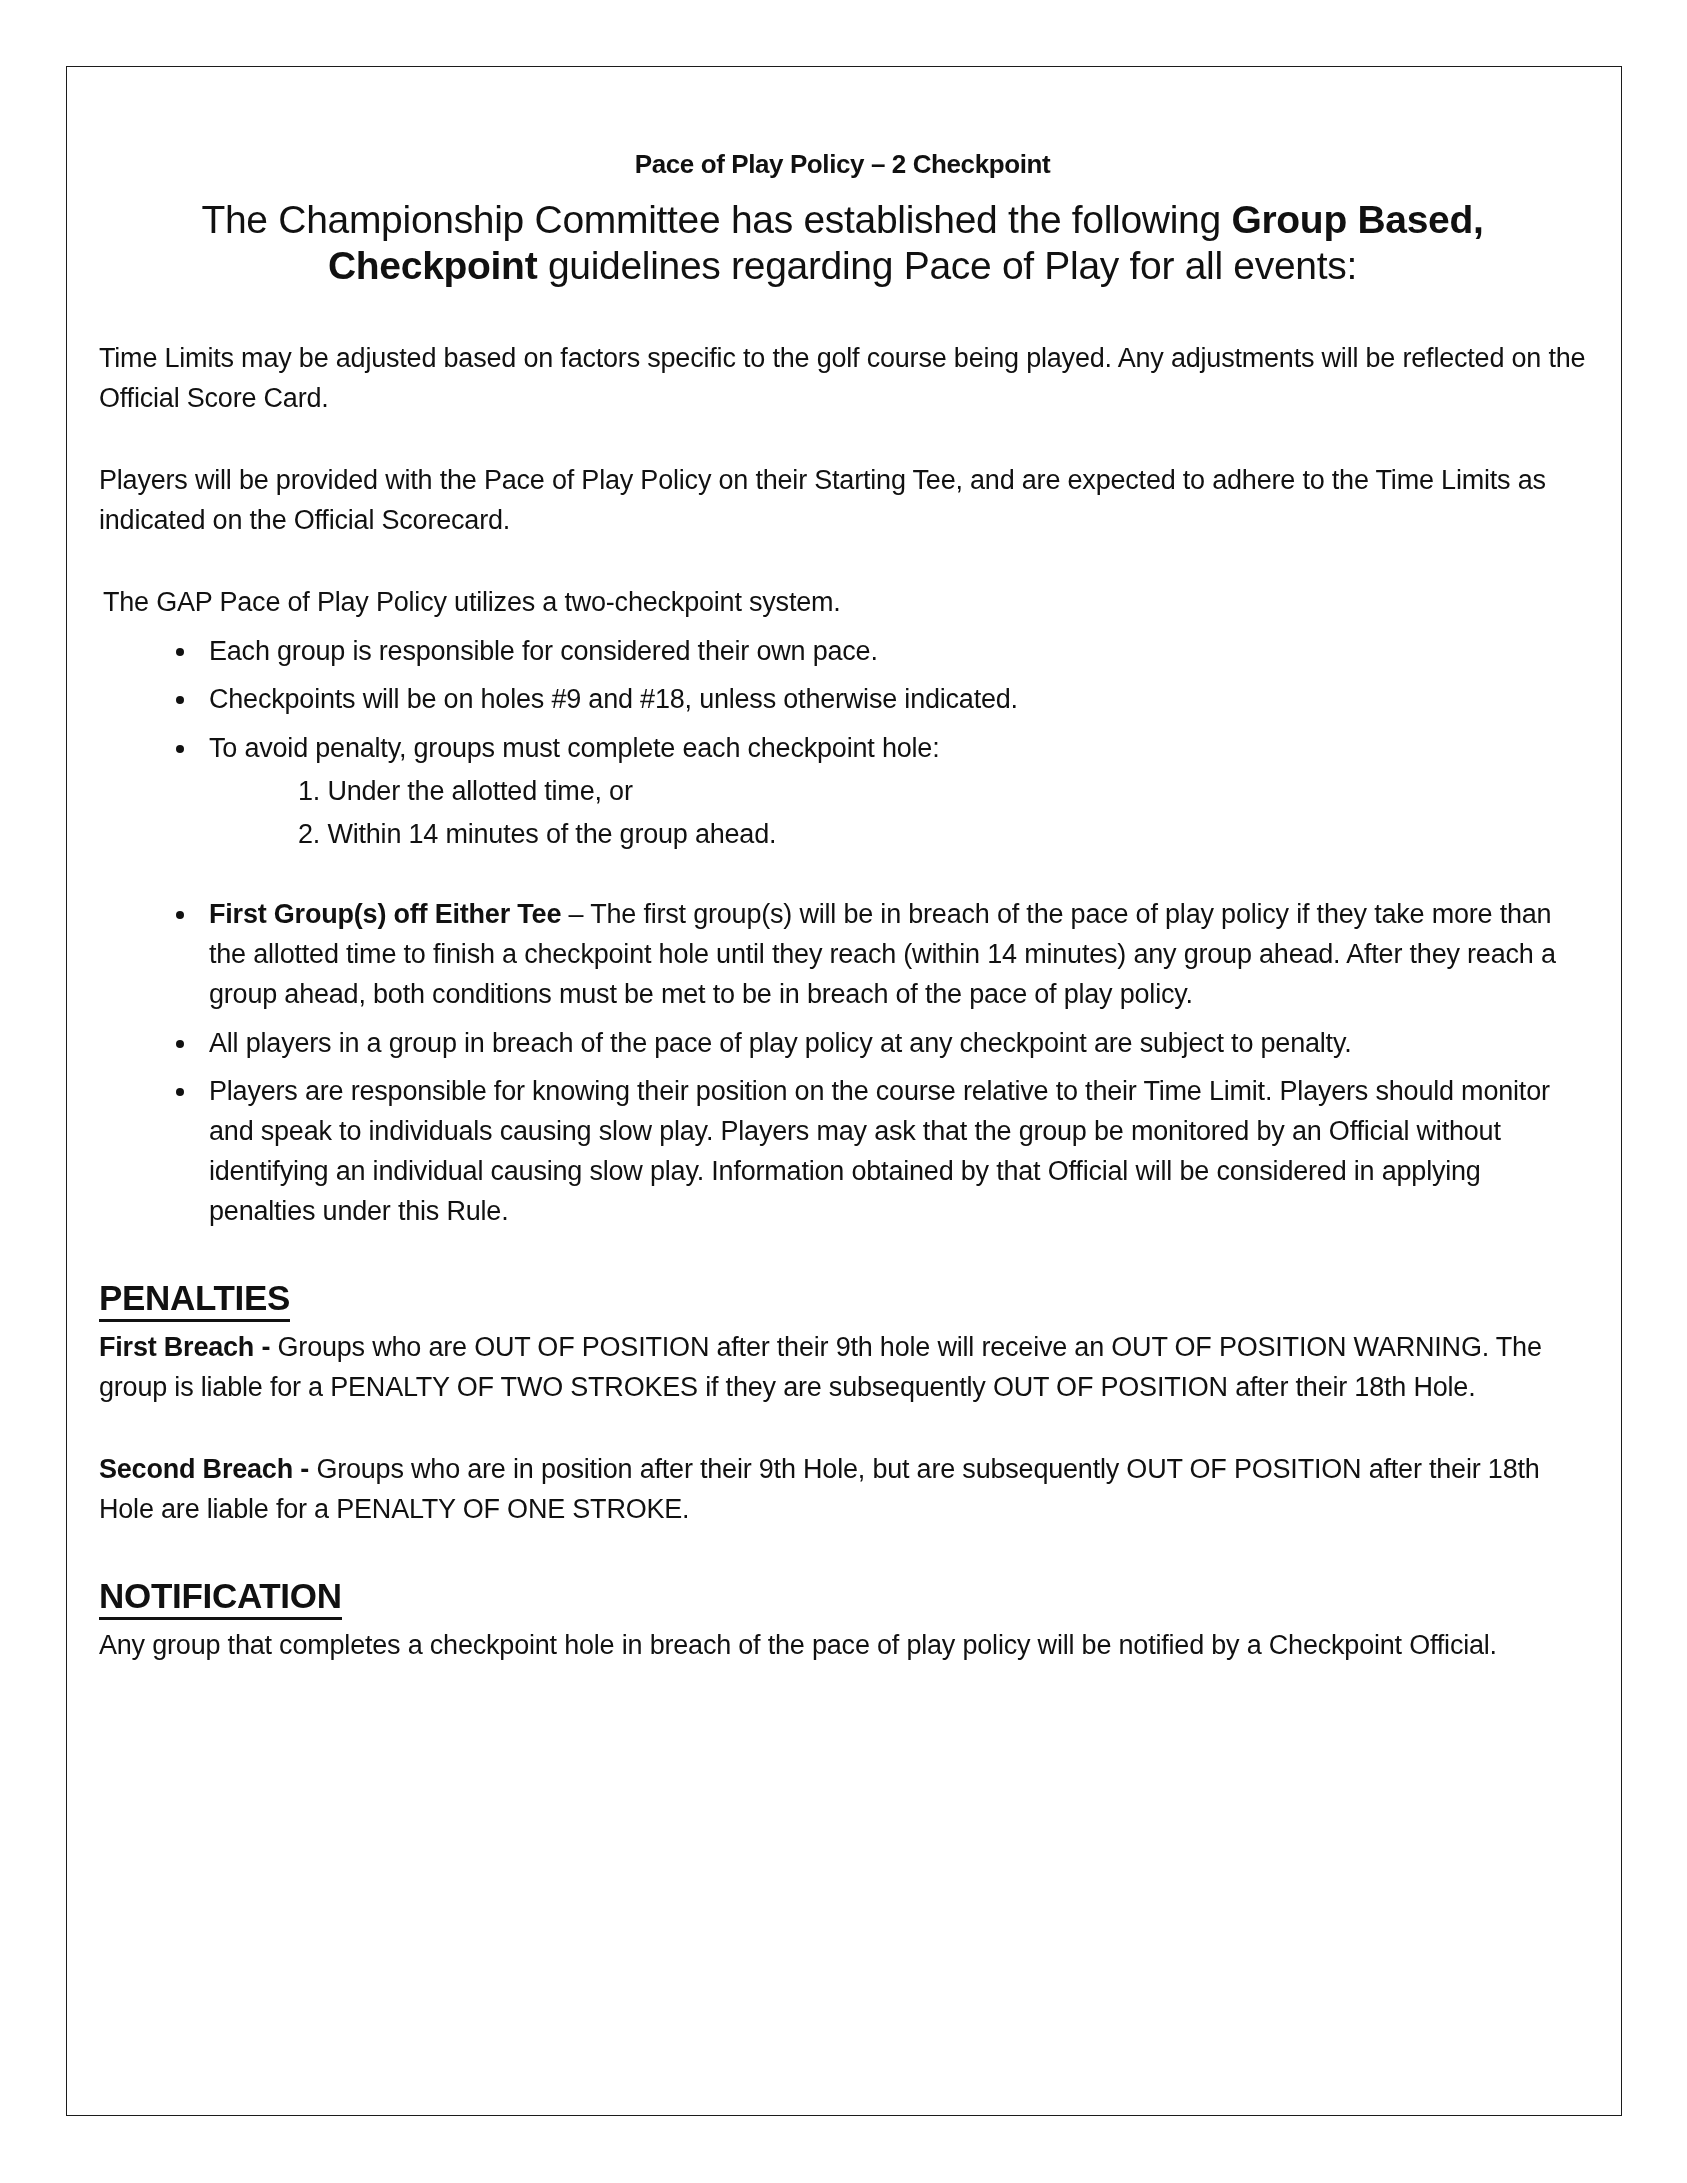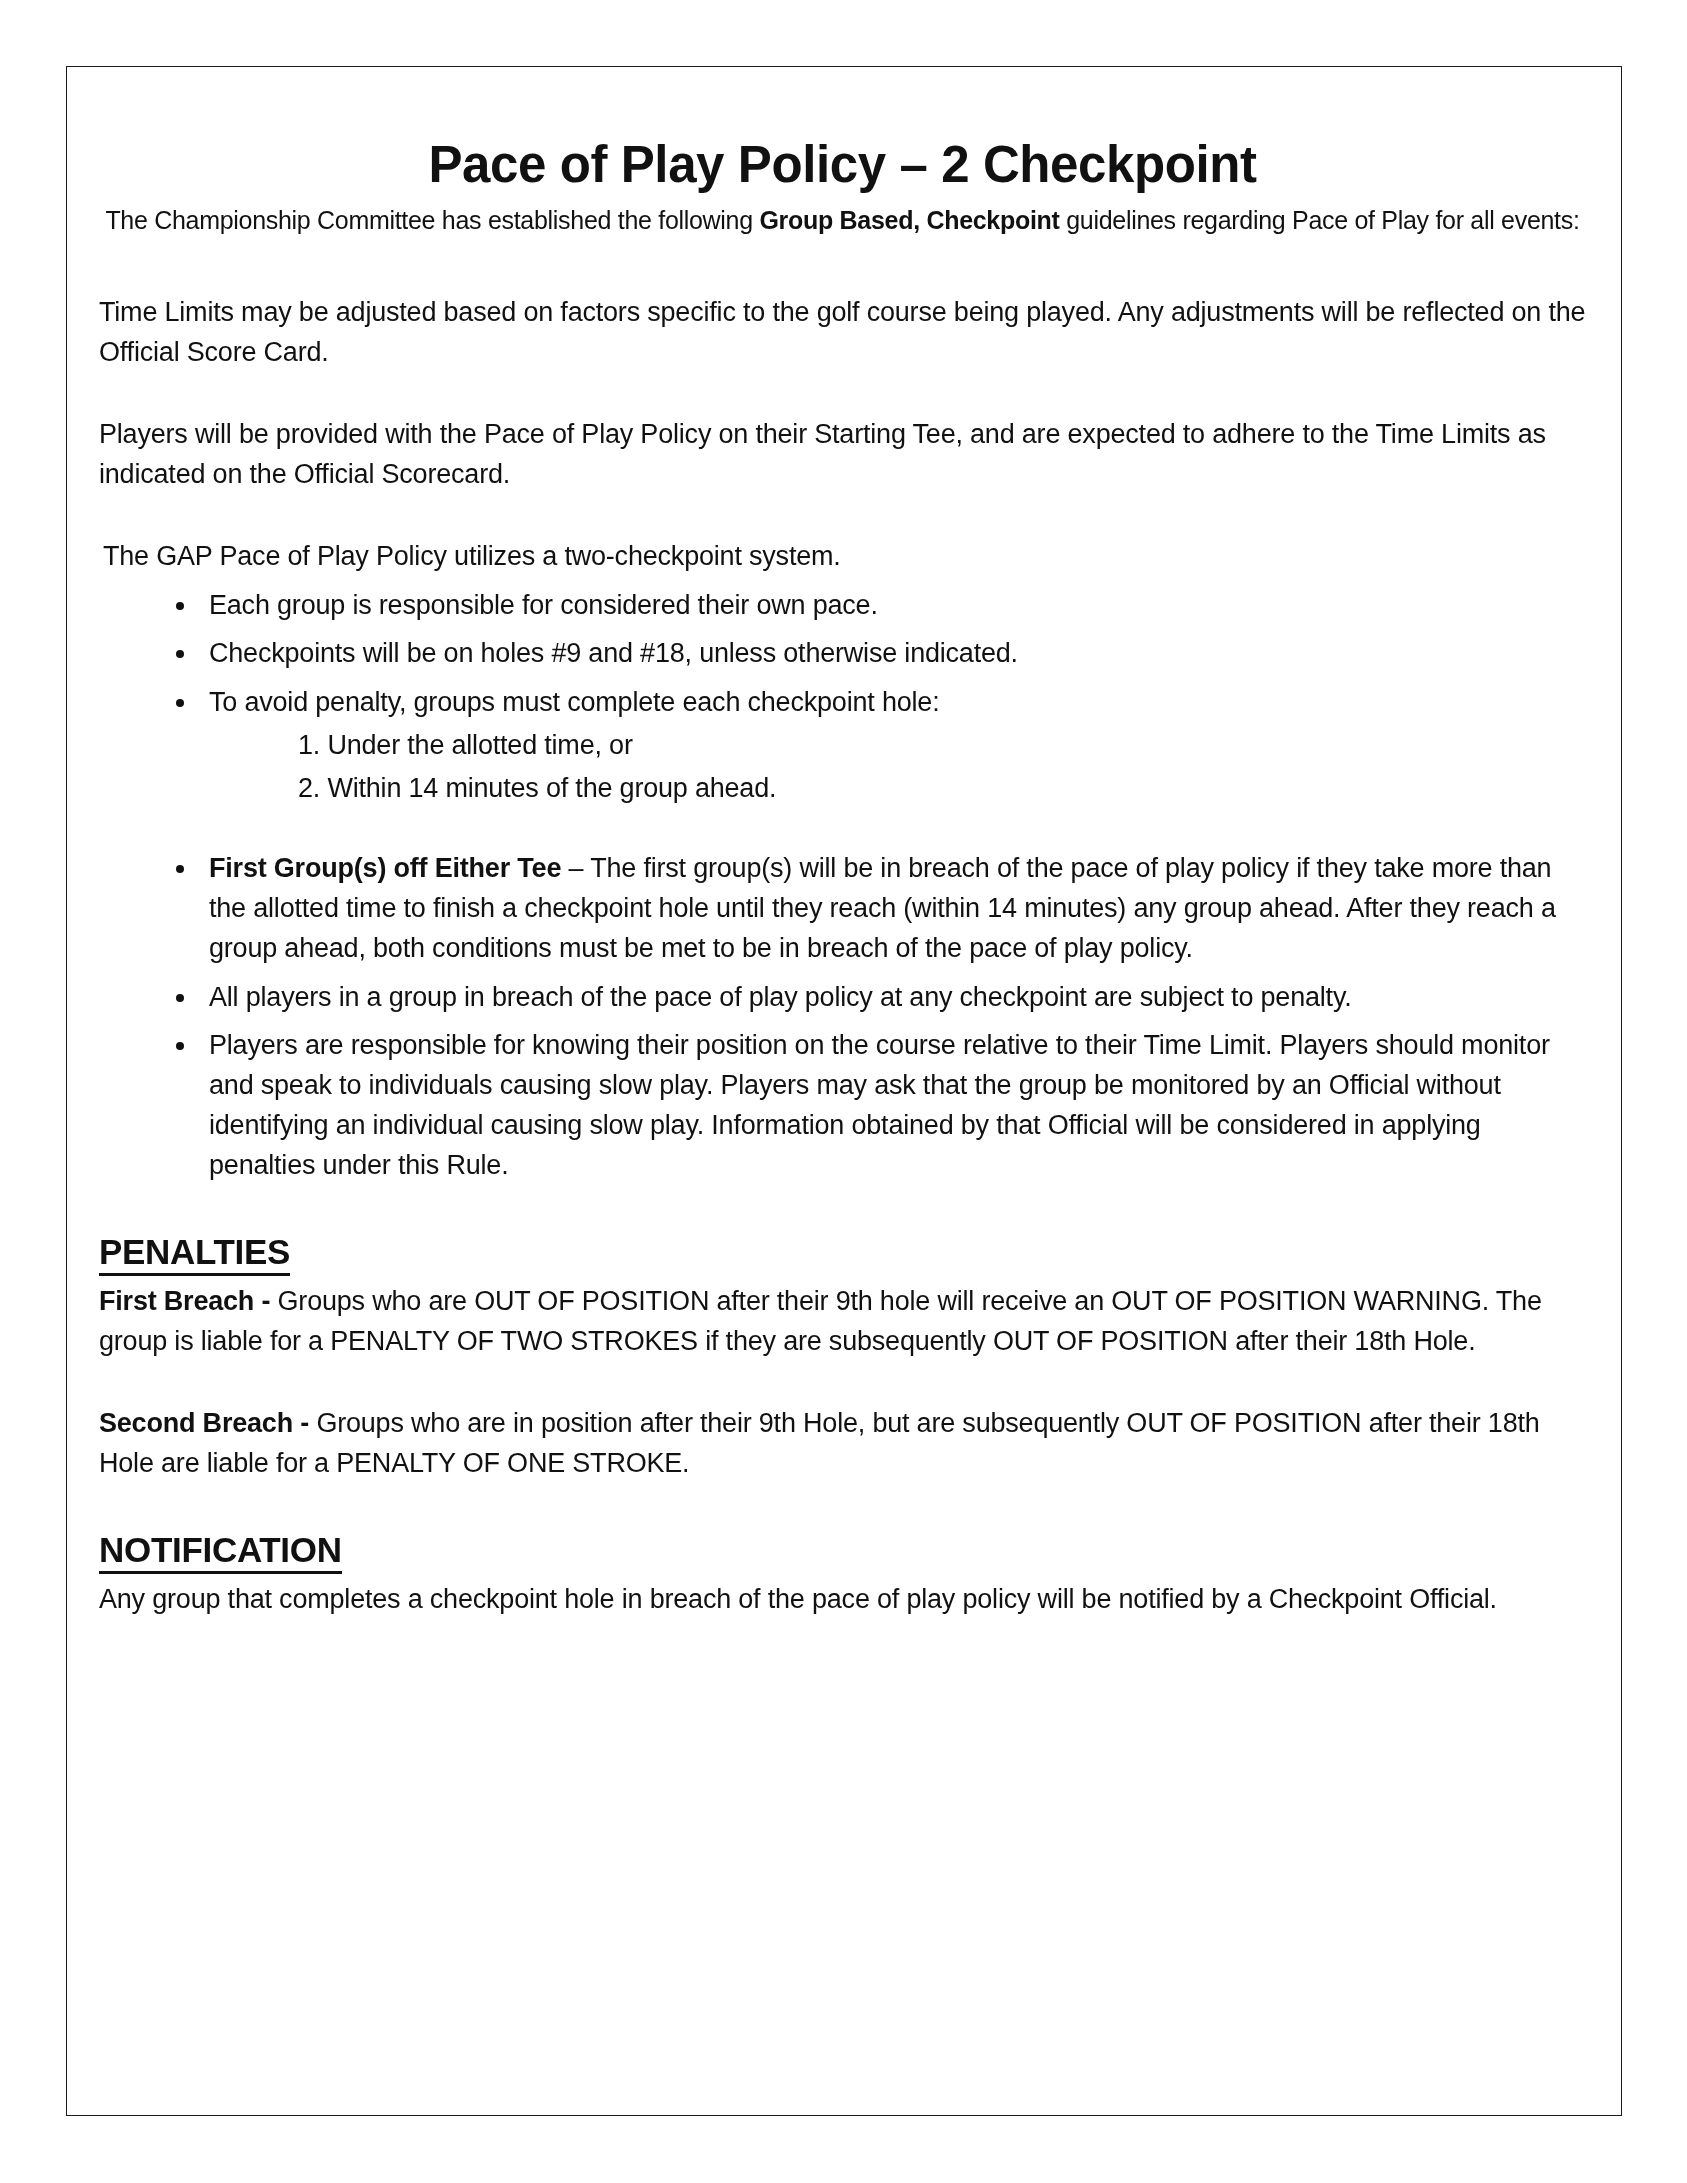--- a/index.html
+++ b/index.html
@@ -21,29 +21,29 @@
     width: 1556px;
     height: 2050px;
     border: 1.7px solid #1c1c1c;
     box-sizing: border-box;
     padding: 73px 35px 0 32px;
     background: #ffffff;
     overflow: hidden;
   }
   .title {
     text-align: center;
-    font-size: 51px;
+    font-size: 26px;
     line-height: 49px;
     font-weight: bold;
     margin: 0 0 8.4px 0;
     letter-spacing: -0.4px;
   }
   .subtitle {
     text-align: center;
-    font-size: 25px;
+    font-size: 39px;
     line-height: 46px;
     margin: 0 0 49px 0;
     letter-spacing: -0.3px;
   }
   .body-text {
     font-size: 27px;
     line-height: 40px;
     letter-spacing: -0.2px;
   }
   p.para {

